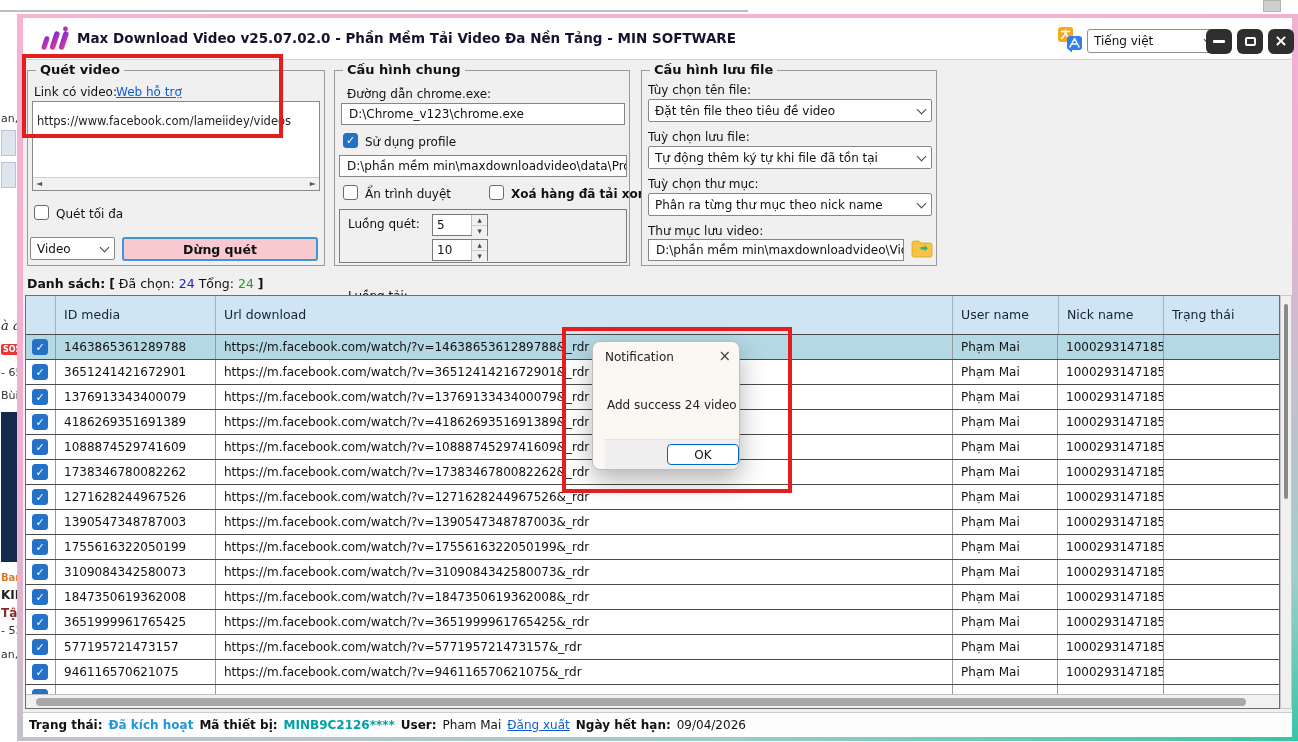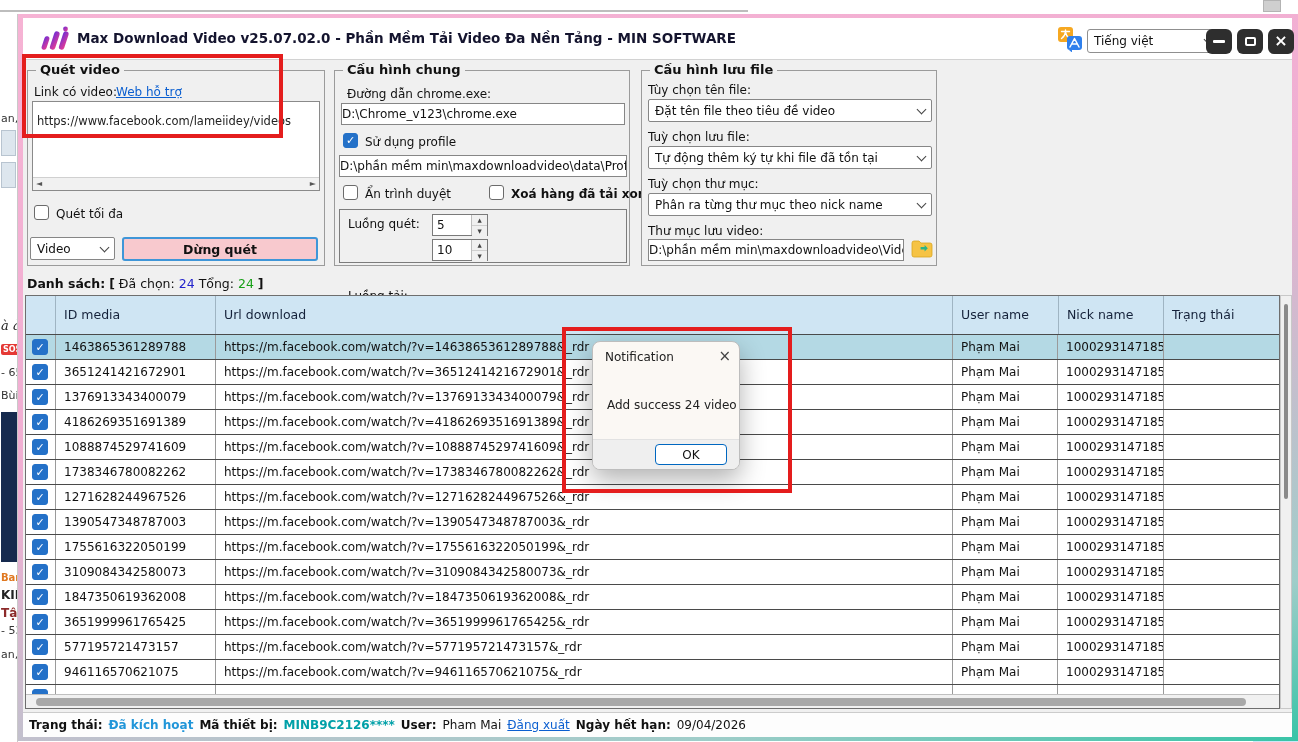--- a/index.html
+++ b/index.html
@@ -35,21 +35,21 @@
   .winbtn{position:absolute;top:11px;width:26px;height:25px;background:#2e2e2e;border-radius:6px;display:flex;align-items:center;justify-content:center;}
   .winbtn.min{left:1183px;} .winbtn.max{left:1214px;} .winbtn.close{left:1245px;}
   .glyph-min{width:12px;height:3px;background:#fff;border-radius:1px;}
   .glyph-max{width:11px;height:9px;border:2px solid #fff;border-radius:2px;}
   .glyph-close{color:#fff;font-size:16px;font-weight:bold;line-height:1;margin-top:-2px;}
 
   
   .gb{position:absolute;border:1px solid #9b9b9b;background:#f0f0f0;}
   .gb-legend{position:absolute;top:-9px;left:8px;background:#f0f0f0;padding:0 4px;font-size:13px;font-weight:bold;color:#111;white-space:nowrap;}
   .lbl{position:absolute;font-size:12px;color:#111;white-space:nowrap;}
-  .tb{position:absolute;background:#fff;border:1px solid #868686;font-size:12px;color:#111;padding:3px 0;white-space:nowrap;overflow:hidden;}
+  .tb{position:absolute;background:#fff;border:1px solid #868686;font-size:12px;color:#111;padding:3px 7px;white-space:nowrap;overflow:hidden;}
   .dd{position:absolute;height:23px;background:#fff;border:1px solid #868686;border-radius:2px;display:flex;align-items:center;padding:0 6px;font-size:12px;color:#111;white-space:nowrap;overflow:hidden;}
   .chev{width:7px;height:7px;border-right:1.6px solid #444;border-bottom:1.6px solid #444;transform:rotate(45deg);margin-left:auto;margin-top:-3px;flex:none;}
   .cb{display:inline-block;width:15px;height:15px;background:#fff;border:1px solid #6b6b6b;border-radius:3px;vertical-align:middle;text-align:center;line-height:14px;font-size:11px;color:#fff;}
   .cb.checked{background:#2471c8;border-color:#2471c8;}
   .link{color:#0b5fd0;text-decoration:underline;font-size:12px;white-space:nowrap;}
 
   .scan-area{position:absolute;left:4px;top:30px;width:288px;height:90px;background:#fff;border:1px solid #8a8a8a;}
   .scan-url{position:absolute;left:4px;top:12px;font-size:11.5px;color:#222;white-space:nowrap;}
   .hscroll-mini{position:absolute;left:0;right:0;bottom:0;height:13px;background:#f1f1f1;border-top:1px solid #d0d0d0;}
   .hscroll-mini .arr{position:absolute;top:1px;font-size:8px;color:#555;}
@@ -87,21 +87,21 @@
   .statusbar b{font-weight:bold;}
   .st-active{color:#2196d9;font-weight:bold;}
   .st-device{color:#00a0a8;font-weight:bold;}
 
   
   .dialog{position:absolute;left:592px;top:341px;width:148px;height:129px;background:#fbf8f4;border:1px solid #bdbdbd;border-radius:8px;
     box-shadow:0 10px 26px rgba(0,0,0,.3);z-index:40;overflow:hidden;}
   .dlg-title{position:absolute;left:0;top:0;right:0;height:28px;font-size:12px;color:#222;padding:8px 0 0 12px;}
   .dlg-close{position:absolute;right:8px;top:5px;font-size:15px;color:#444;}
   .dlg-msg{position:absolute;left:14px;top:56px;font-size:12px;color:#222;white-space:nowrap;}
-  .dlg-footer{position:absolute;left:0;right:0;bottom:0;height:30px;background:#efefef;border-top:1px solid #e2e2e2;}
+  .dlg-footer{position:absolute;left:12px;right:0;bottom:0;height:30px;background:#efefef;border-top:1px solid #e2e2e2;}
   .dlg-ok{position:absolute;left:62px;top:4px;width:72px;height:21px;background:#fff;border:1px solid #0067c0;border-radius:4px;
     display:flex;align-items:center;justify-content:center;font-size:12px;color:#111;}
 
   
   .red-rect{position:absolute;border:4px solid #e41d1d;z-index:50;pointer-events:none;}
   .rr1{left:22px;top:54px;width:261px;height:84px;}
   .rr2{left:562px;top:327px;width:230px;height:166px;}
 </style>
 </head>
 <body>

